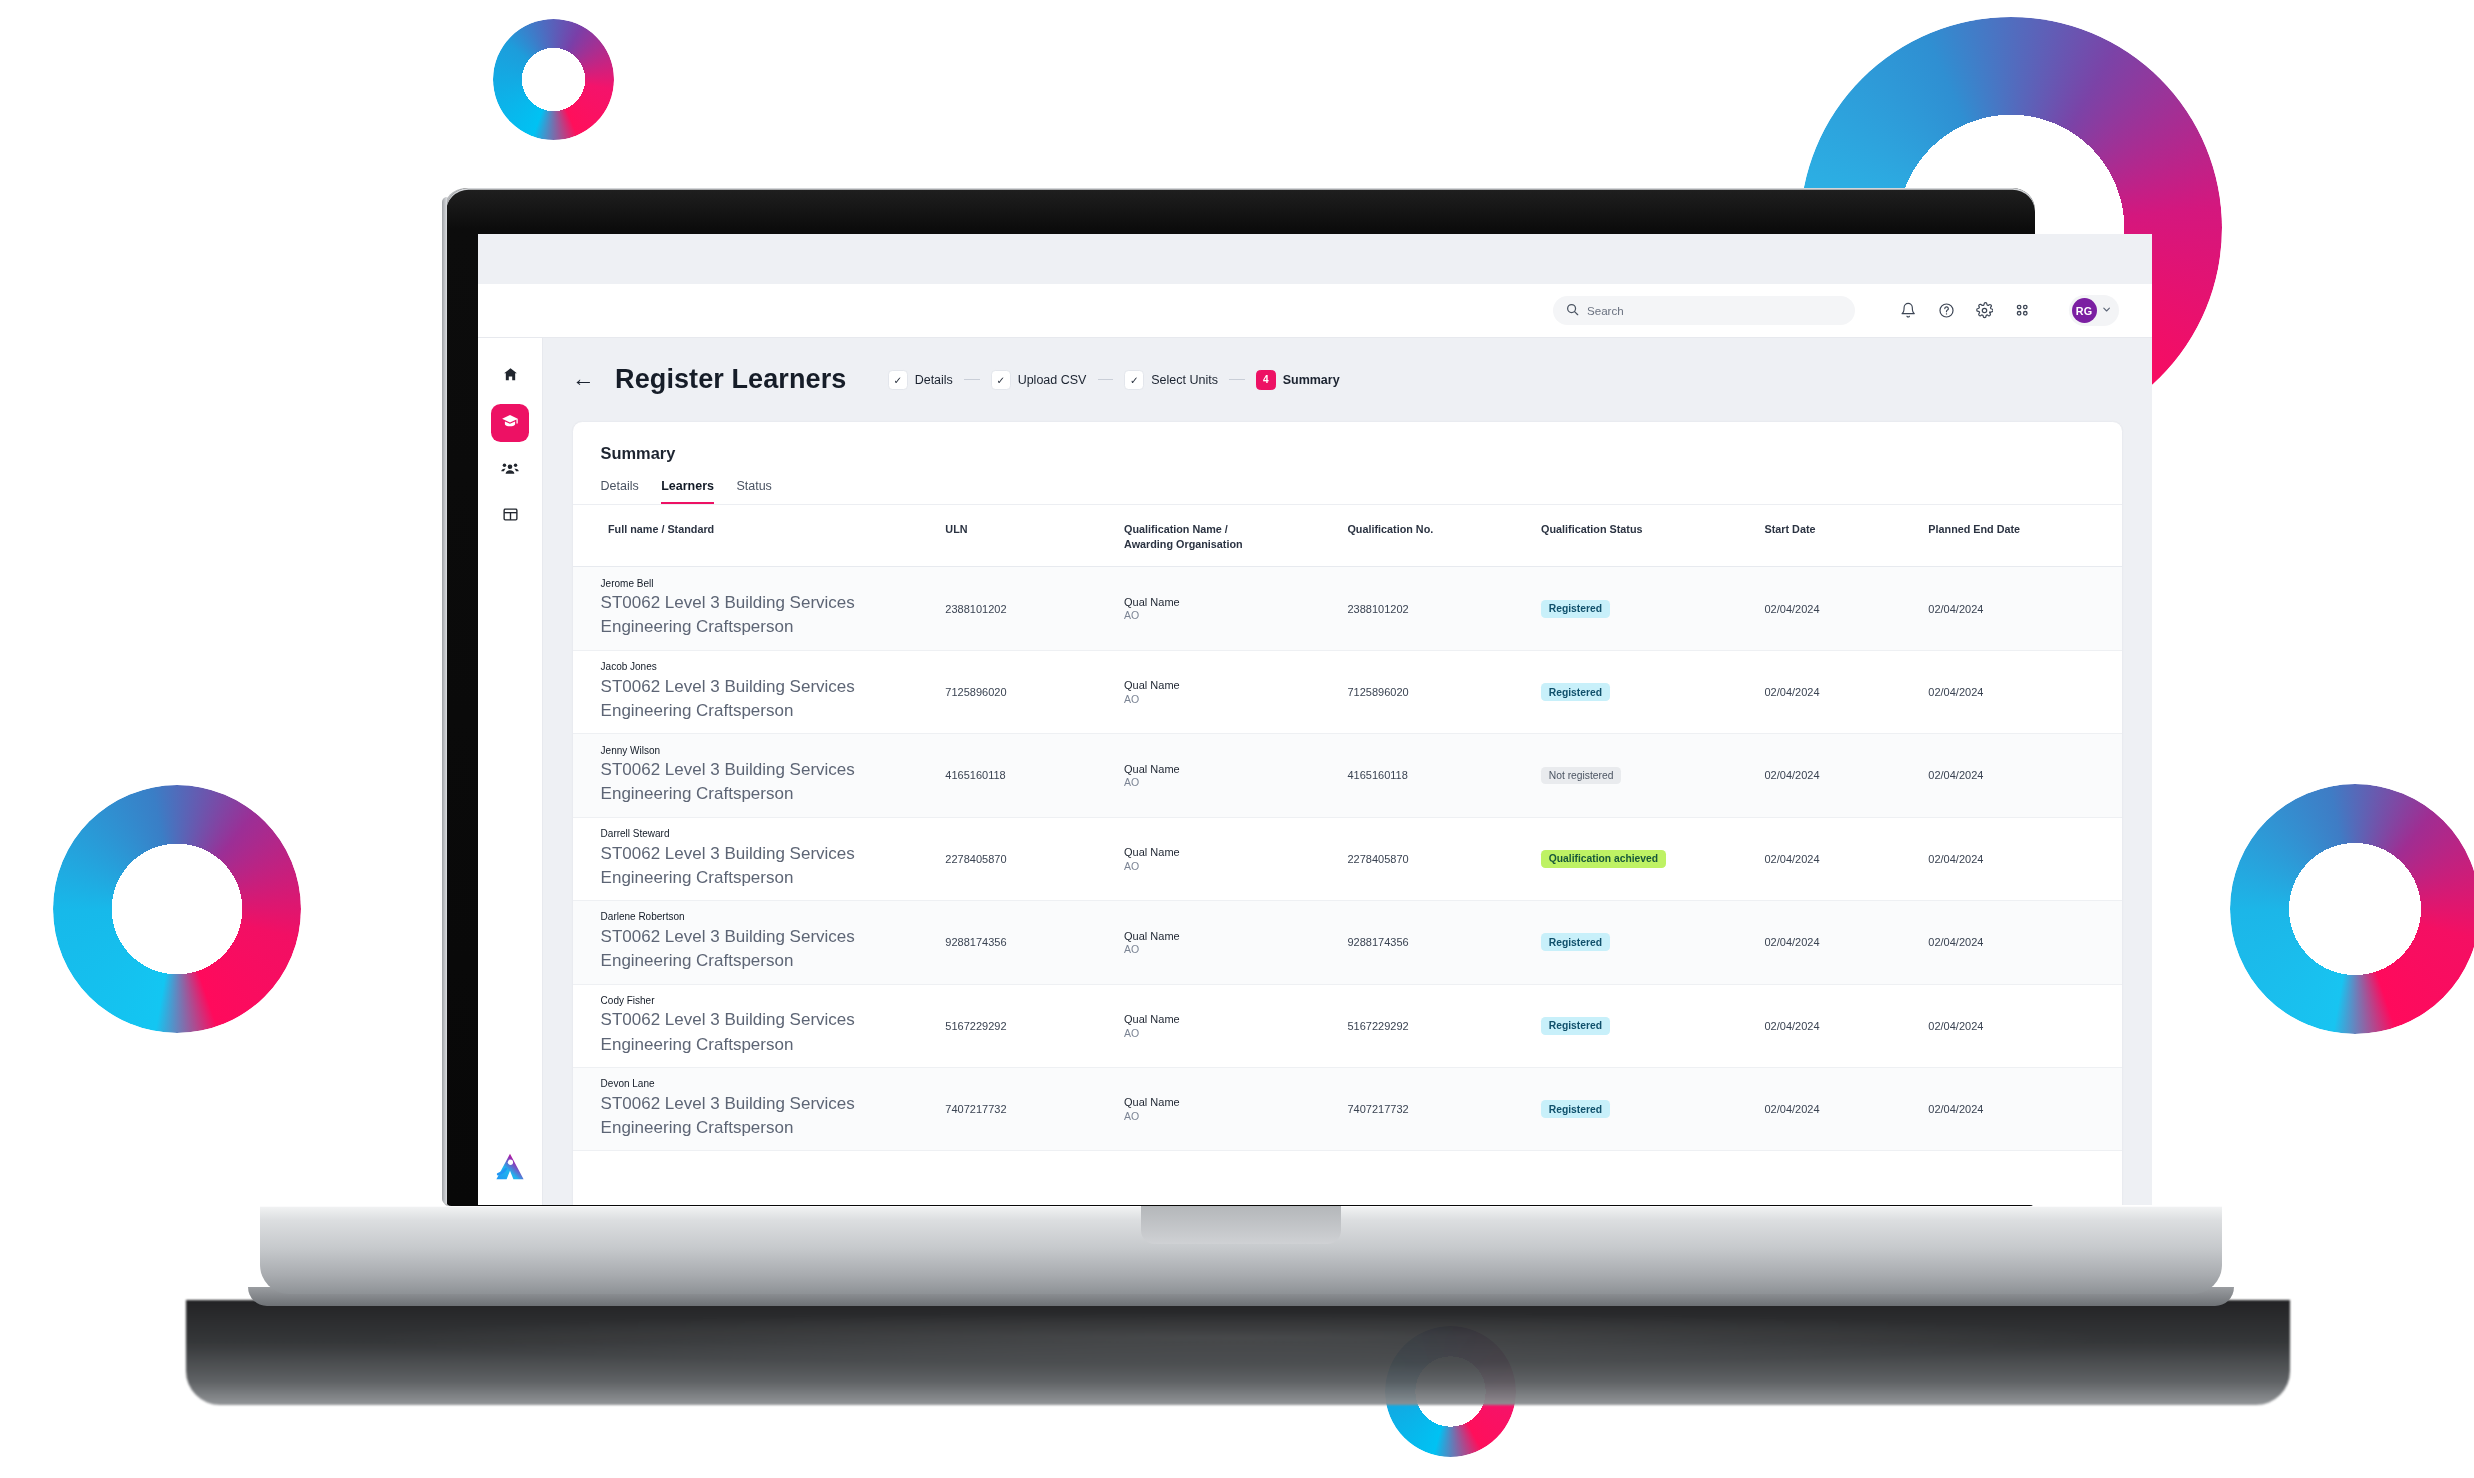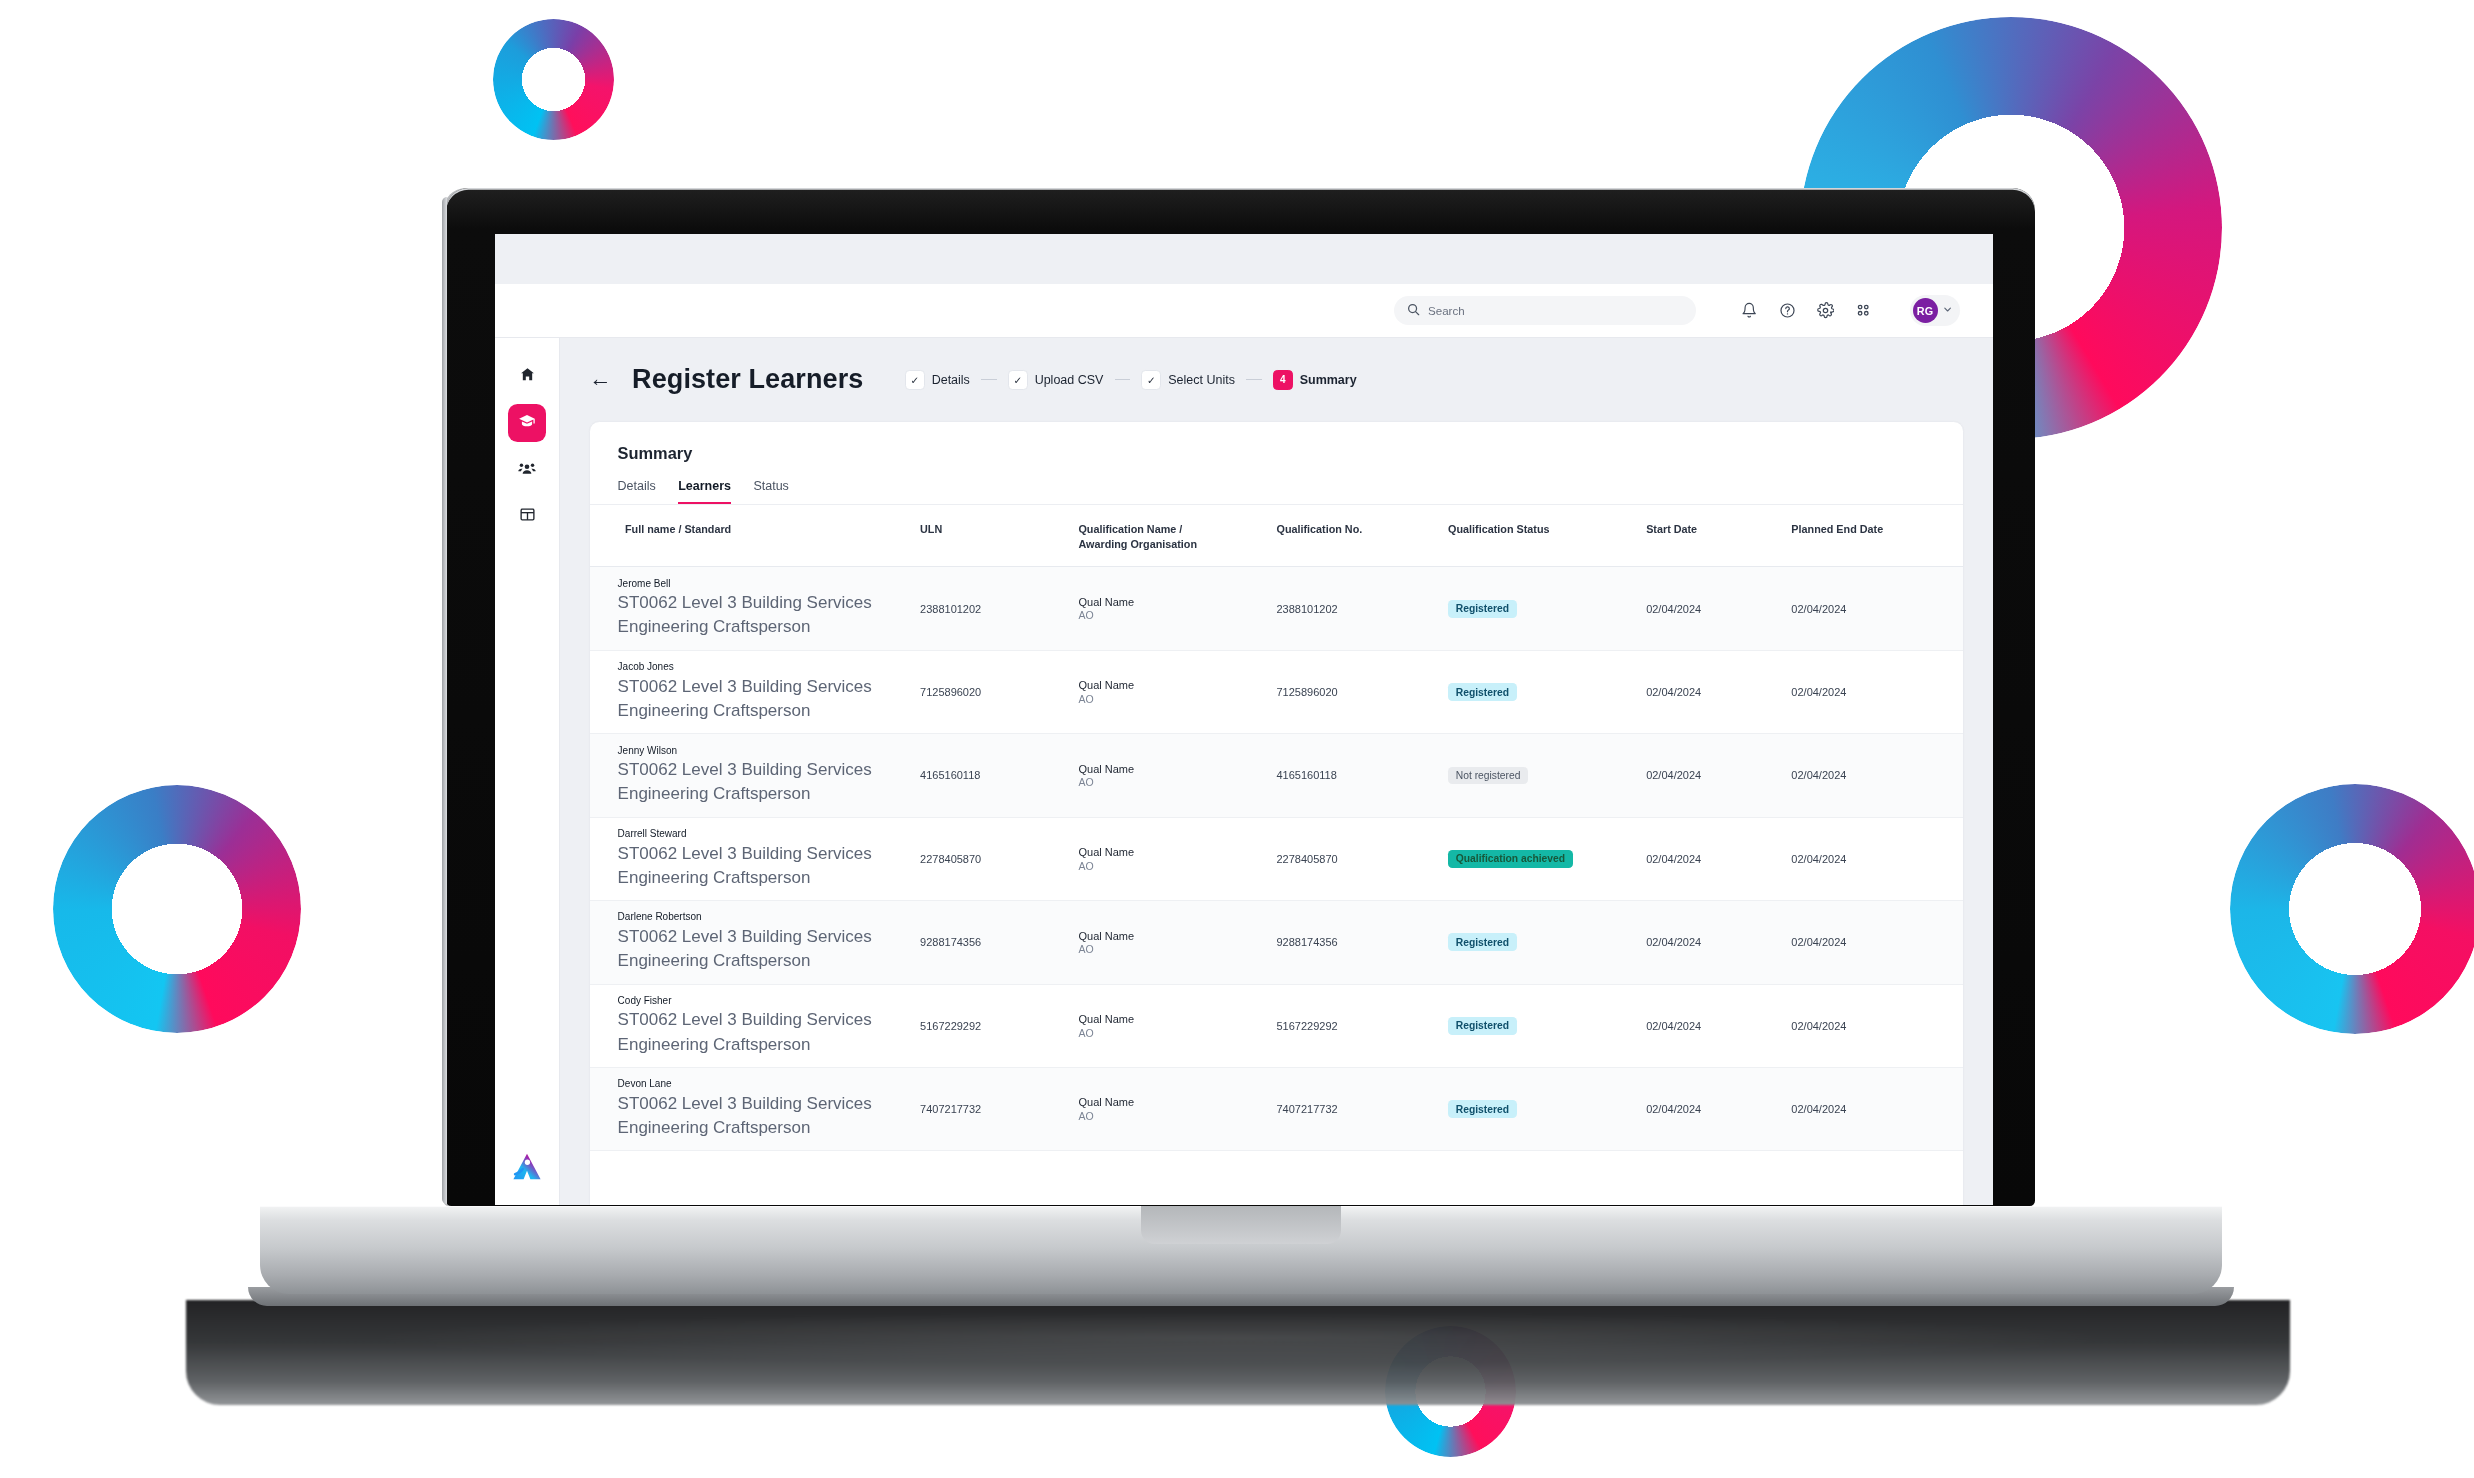--- a/index.html
+++ b/index.html
@@ -43,22 +43,22 @@
     box-shadow: -2.6px 0 0 0 #b9bbbe, 0 1.7px 0 0 #d3d5d8 inset;
   }
   .lid::before {
     content: ""; position: absolute;
     left: -4.3px; top: 8.6px; width: 5.2px; height: 1007px;
     background: linear-gradient(90deg, #9fa2a6, #dcdee1);
     border-radius: 5.2px 0 0 5.2px;
   }
   .screen {
     position: absolute;
-    left: 495px; top: 234px;
-    width: 1498px; height: 971px;
+    left: 478px; top: 234px;
+    width: 1674px; height: 971px;
     background: #eef0f4;
     overflow: hidden;
   }
 
   .base {
     position: absolute;
     left: 260px; top: 1206px;
     width: 1962px; height: 88px;
     border-radius: 0 0 29px 29px;
     background: linear-gradient(180deg, #f2f3f4 0%, #dcdee0 16%, #c6c9cc 48%, #a9acb0 78%, #8e9296 100%);
@@ -185,21 +185,21 @@
   .learner-std { font-size: 17px; color: #5d6personally; }
   .learner-std { color: #5d6575; line-height: 1.42; }
   .qual-name { color: #1d2430; font-size: 11px; margin-bottom: 1.7px; }
   .qual-ao { color: #7b8494; font-size: 10.5px; }
   .badge {
     display: inline-block; padding: 3.4px 7.7px; border-radius: 4.3px;
     font-size: 10.3px; font-weight: 600; white-space: nowrap;
   }
   .badge.registered  { background: #c8f0fa; color: #10506b; }
   .badge.notreg      { background: #e9ebee; color: #4b5462; font-weight: 500; }
-  .badge.achieved    { background: #14b8a6; color: #17583a; }
+  .badge.achieved    { background: #bef264; color: #17583a; }
 
   .col-name { width: 25%; } .col-uln { width: 12%; } .col-qual { width: 15%; }
   .col-qno { width: 13%; } .col-status { width: 15%; }
   .col-start { width: 11%; } .col-end { width: 13%; }
 </style>
 </head>
 <body>
 
 <div class="ring" id="ring-top-left"></div>
 <div class="ring" id="ring-top-right"></div>

